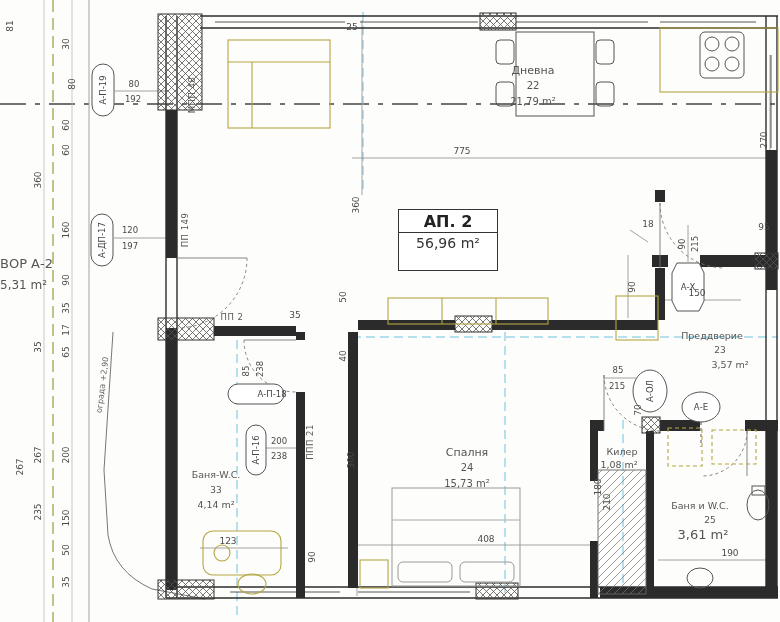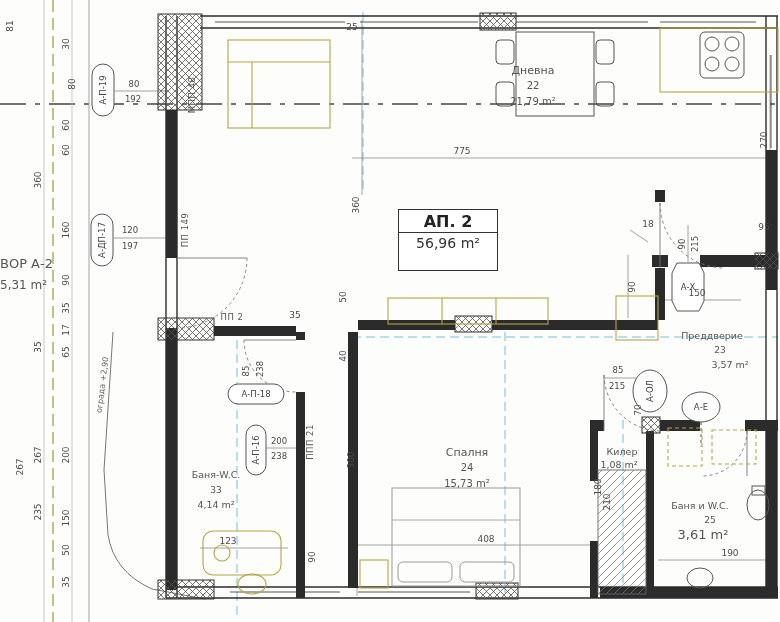--- a/index.html
+++ b/index.html
@@ -216,21 +216,21 @@
 
 <span class="lbl room-name" style="left:216px;top:475px;font-size:9.5px">Баня-W.C.</span>
 <span class="lbl room-num" style="left:216px;top:490px;font-size:9px">33</span>
 <span class="lbl room-area" style="left:216px;top:505px;font-size:9.5px">4,14 m²</span>
 
 <span class="lbl room-name cut" style="left:0px;top:263px;font-size:13px">ВОР А-2</span>
 <span class="lbl room-area cut" style="left:0px;top:285px;font-size:12px">5,31 m²</span>
 
 <span class="lbl v callout-id" style="left:103px;top:90px">А-П-19</span>
 <span class="lbl v callout-id" style="left:102px;top:240px">А-ДП-17</span>
-<span class="lbl callout-id" style="left:256px;top:394px">А-П-18</span>
+<span class="lbl callout-id" style="left:272px;top:394px">А-П-18</span>
 <span class="lbl v callout-id" style="left:256px;top:450px">А-П-16</span>
 <span class="lbl callout-id" style="left:688px;top:287px">А-Х</span>
 <span class="lbl v callout-id" style="left:650px;top:391px">А-ОЛ</span>
 <span class="lbl callout-id" style="left:701px;top:407px">А-Е</span>
 
 <span class="lbl frac" style="left:134px;top:84px">80</span>
 <span class="lbl frac" style="left:133px;top:99px">192</span>
 <span class="lbl frac" style="left:130px;top:230px">120</span>
 <span class="lbl frac" style="left:130px;top:246px">197</span>
 <span class="lbl v frac" style="left:246px;top:371px">85</span>

